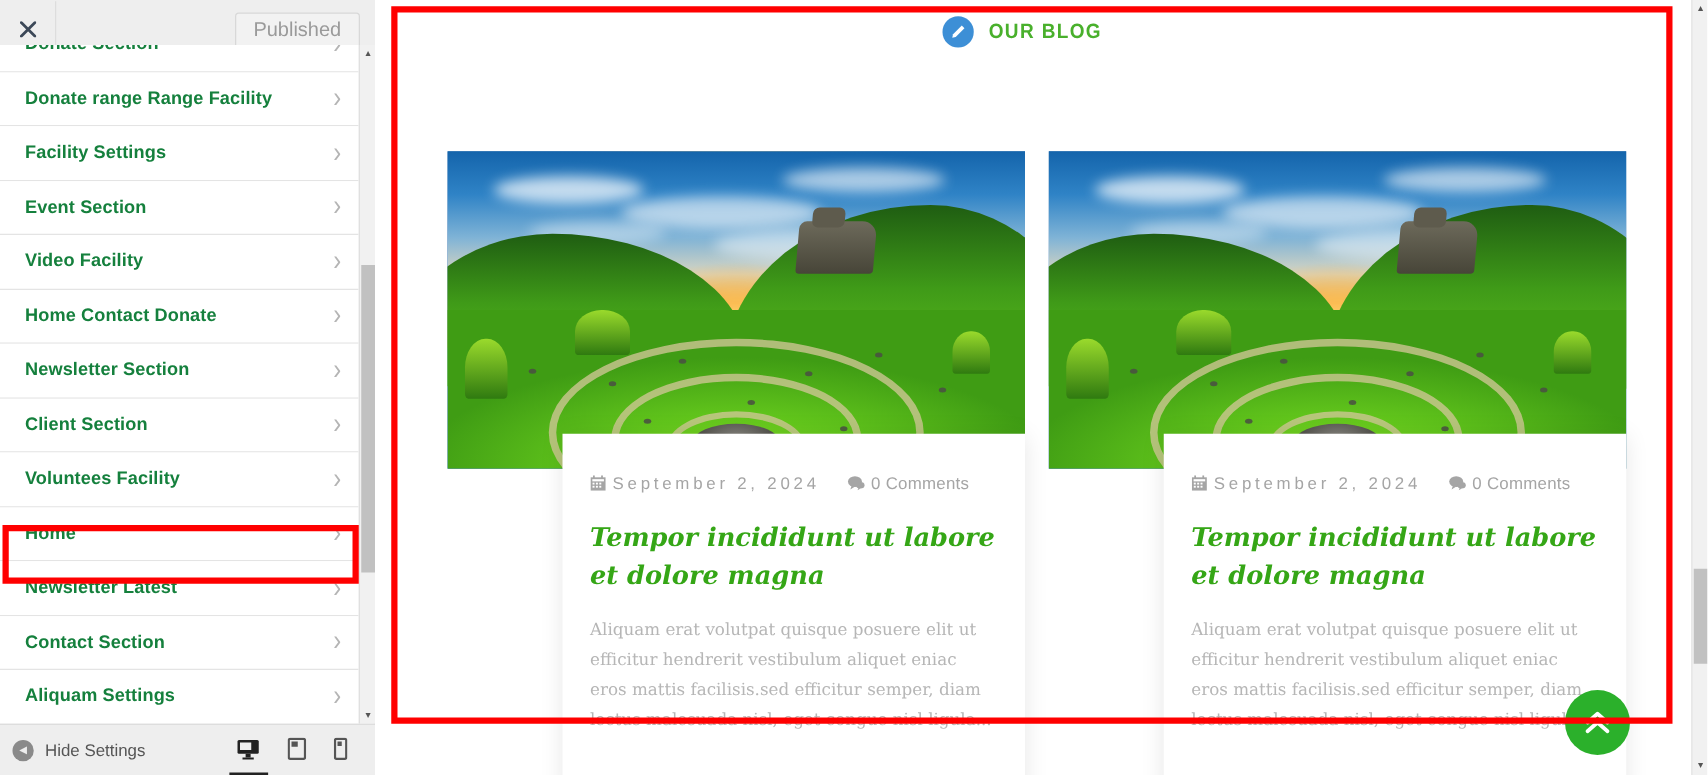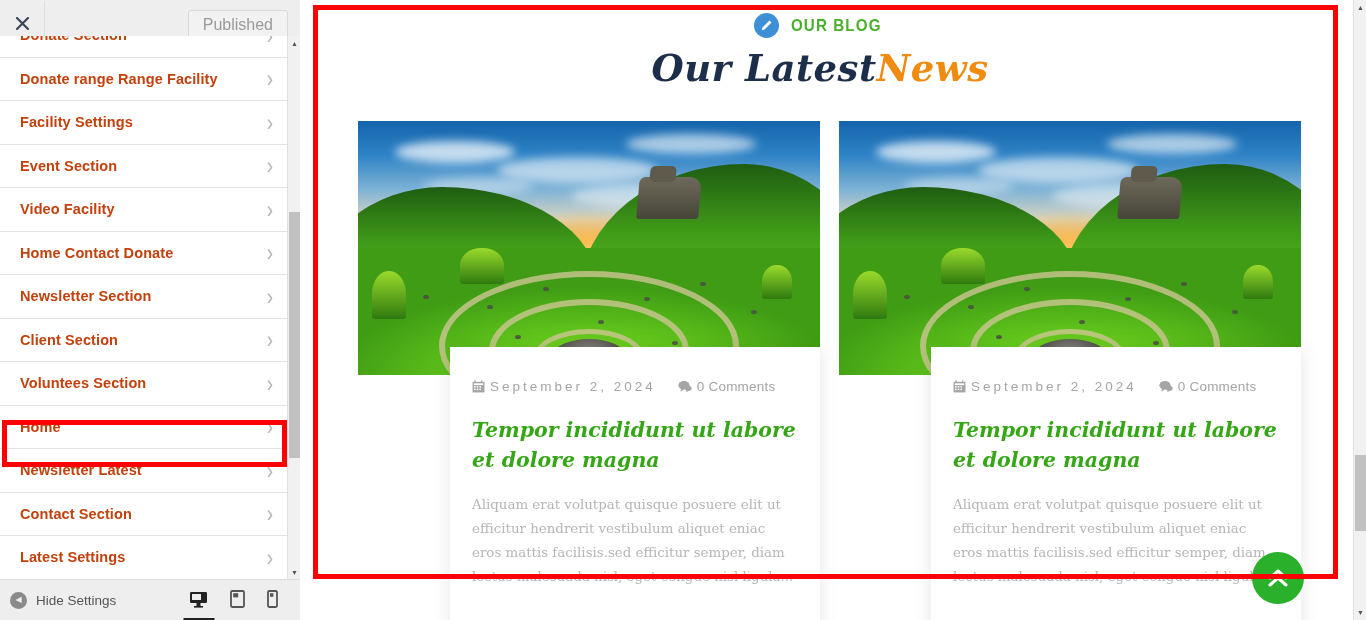--- a/index.html
+++ b/index.html
@@ -54,21 +54,21 @@
     height: 43.5px;
     display: flex; align-items: center;
     padding: 0 14px 0 20px;
     border-bottom: 1px solid #e4e4e4;
     cursor: pointer;
     background: #ffffff;
   }
   .section-item .label {
     font-size: 14.5px;
     font-weight: bold;
-    color: #c2410c;
+    color: #15803d;
     letter-spacing: 0.1px;
     white-space: nowrap;
   }
   .section-item .chev {
     margin-left: auto;
     color: #b5b5b5;
     font-size: 19px;
     font-weight: 300;
     line-height: 1;
     transform: scaleY(1.25);
@@ -380,37 +380,37 @@
       </div>
       <div class="section-item">
         <span class="label">Newsletter Section</span>
         <span class="chev">›</span>
       </div>
       <div class="section-item">
         <span class="label">Client Section</span>
         <span class="chev">›</span>
       </div>
       <div class="section-item">
-        <span class="label">Voluntees Section</span>
+        <span class="label">Voluntees Facility</span>
         <span class="chev">›</span>
       </div>
       <div class="section-item highlighted">
         <span class="label">Home</span>
         <span class="chev">›</span>
       </div>
       <div class="section-item">
         <span class="label">Newsletter Latest</span>
         <span class="chev">›</span>
       </div>
       <div class="section-item">
         <span class="label">Contact Section</span>
         <span class="chev">›</span>
       </div>
       <div class="section-item">
-        <span class="label">Latest Settings</span>
+        <span class="label">Aliquam Settings</span>
         <span class="chev">›</span>
       </div>
     </div>
 
     <div id="blog-highlight"></div>
 
     <div id="sb-track">
       <div class="sb-arrow" id="sb-arrow-up">▲</div>
       <div id="sb-thumb"></div>
       <div class="sb-arrow" id="sb-arrow-down">▼</div>
@@ -450,23 +450,20 @@
     <div id="blog-wrap">
 
       <div id="blog-head">
         <div id="eyebrow">
           <span id="pencil-badge">
             <svg width="13" height="13" viewBox="0 0 16 16" aria-hidden="true">
               <path d="M11.6 1.8 L14.2 4.4 L5.6 13 L2.2 13.8 L3 10.4 Z" fill="#ffffff"></path>
             </svg>
           </span>
           <span id="eyebrow-text">OUR BLOG</span>
-        </div>
-        <div id="blog-title">
-          <span class="dark">Our Latest</span><span class="accent">News</span>
         </div>
       </div>
 
       <div id="cards">
 
         <div class="card">
           <div class="card-img">
             <div class="scene">
               <div class="sky"></div>
               <div class="cloud" style="left:8%;  top:8%;  width:120px; height:22px;"></div>

